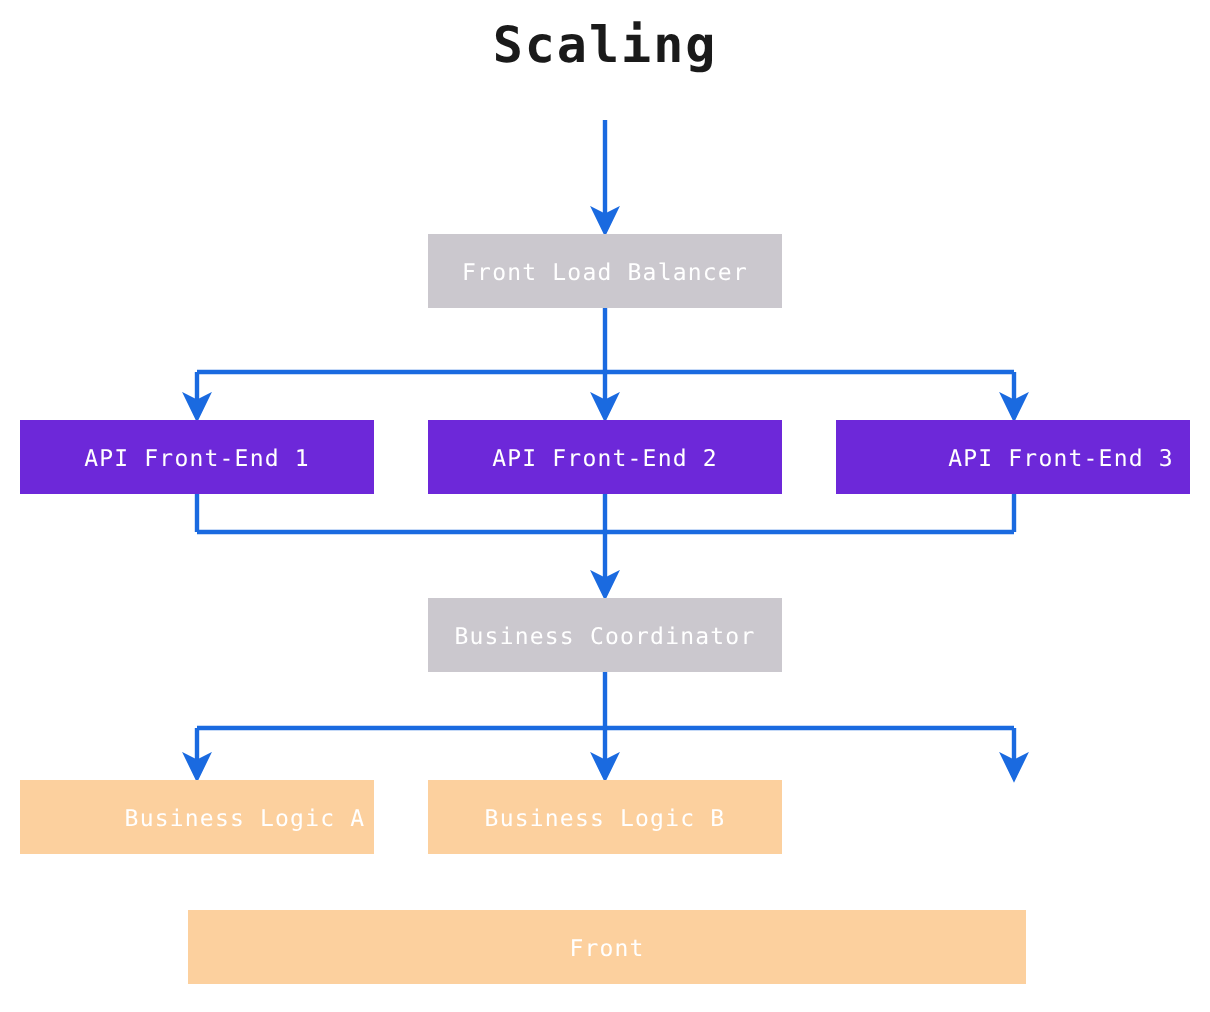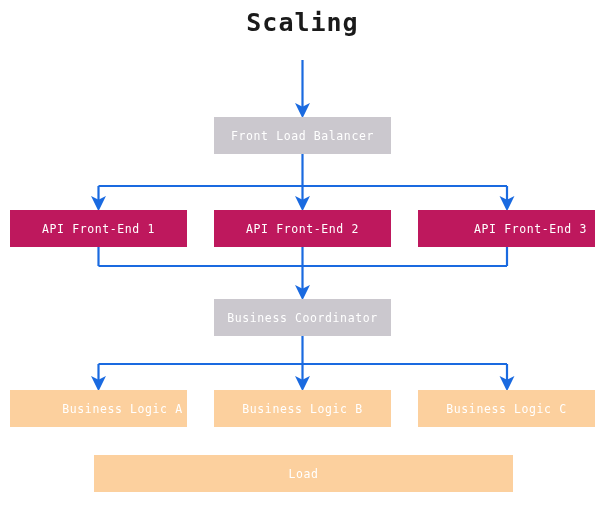--- a/index.html
+++ b/index.html
@@ -34,21 +34,21 @@
     align-items: center;
     justify-content: center;
     box-sizing: border-box;
     color: #ffffff;
     font-size: 11.5px;
     letter-spacing: 0.6px;
     white-space: nowrap;
     font-family: "DejaVu Sans Mono", "Liberation Mono", monospace;
   }
   .node-gray   { background: #cbc8ce; }
-  .node-cyan   { background: #be185d; }
+  .node-cyan   { background: #6d28d9; }
   .node-orange { background: #fcd09e; }
 
   
   #page-title {
     position: absolute;
     left: 0;
     top: 8px;
     width: 605px;
     text-align: center;
     font-size: 25px;
@@ -132,21 +132,18 @@
   <div class="node node-gray" id="node-service-coordinator">
     <span>Business Coordinator</span>
   </div>
 
   <div class="node node-orange" id="node-business-logic-a">
     <span>Business Logic A</span>
   </div>
   <div class="node node-orange" id="node-business-logic-b">
     <span>Business Logic B</span>
   </div>
-  <div class="node node-orange" id="node-business-logic-c">
-    <span>Business Logic C</span>
-  </div>
 
   <div class="node node-orange" id="node-data">
-    <span>Load</span>
+    <span>Front</span>
   </div>
 
 </div>
 
 </body></html>

